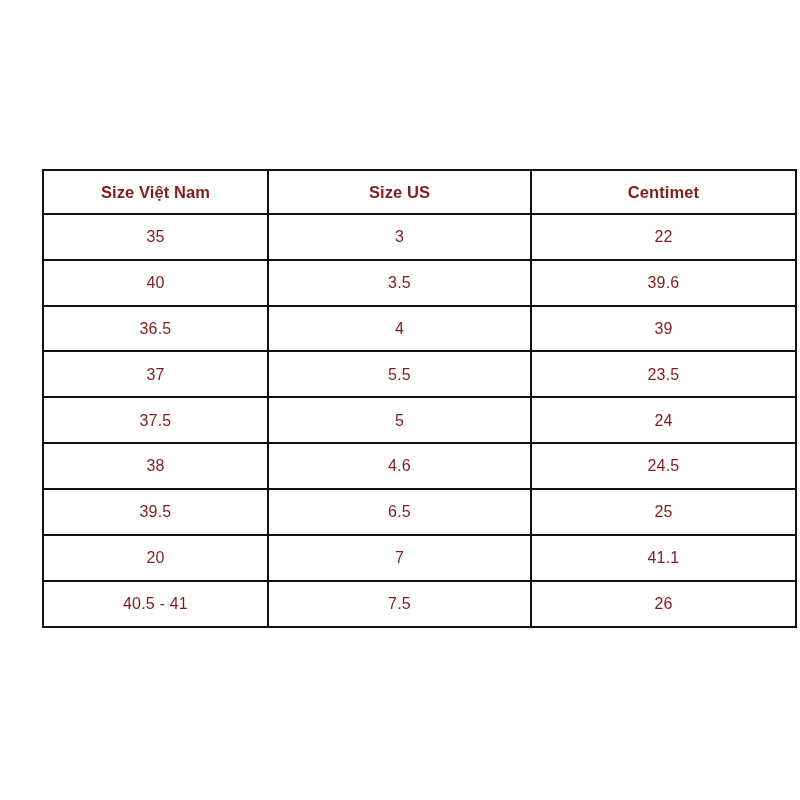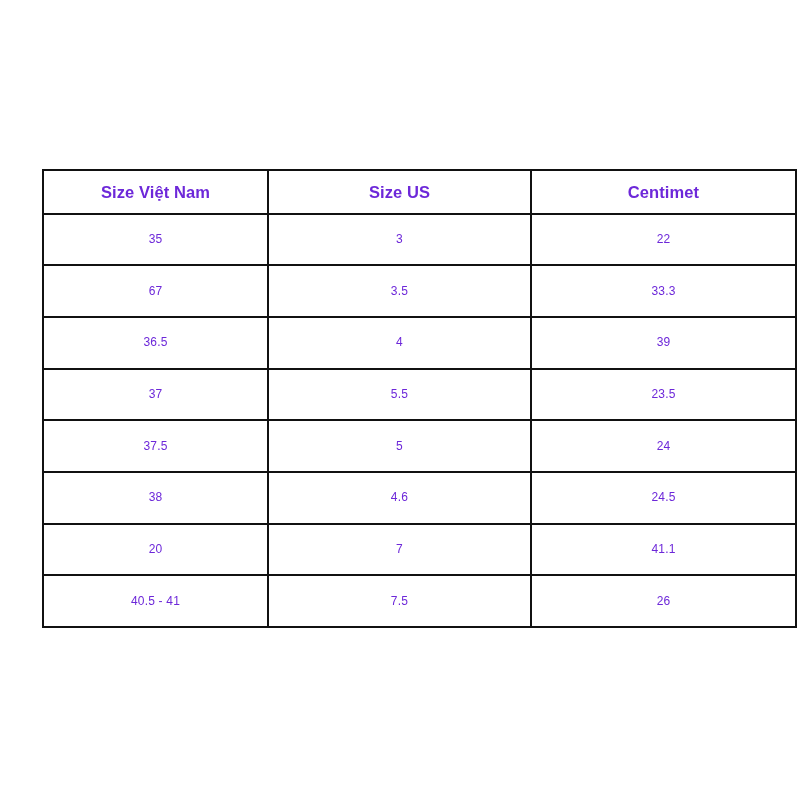--- a/index.html
+++ b/index.html
@@ -33,35 +33,35 @@
 
   table.size-table col.col-vn { width: 225px; }
   table.size-table col.col-us { width: 263px; }
   table.size-table col.col-cm { width: 265px; }
 
   table.size-table th,
   table.size-table td {
     border: 2px solid #111111;
     text-align: center;
     vertical-align: middle;
-    color: #6d28d9;
+    color: #7f1d1d;
     padding: 0 4px;
     height: 41.7px;
     line-height: 1.1;
   }
 
   table.size-table th {
     font-weight: bold;
     font-size: 16.5px;
     letter-spacing: 0.1px;
   }
 
   table.size-table td {
     font-weight: normal;
-    font-size: 12px;
+    font-size: 16px;
     letter-spacing: 0.2px;
   }
 </style>
 </head>
 <body>
 
 <div id="size-chart-wrap">
   <table class="size-table">
     <colgroup>
       <col class="col-vn">
@@ -75,23 +75,23 @@
         <th>Centimet</th>
       </tr>
     </thead>
     <tbody>
       <tr>
         <td>35</td>
         <td>3</td>
         <td>22</td>
       </tr>
       <tr>
-        <td>67</td>
+        <td>40</td>
         <td>3.5</td>
-        <td>33.3</td>
+        <td>39.6</td>
       </tr>
       <tr>
         <td>36.5</td>
         <td>4</td>
         <td>39</td>
       </tr>
       <tr>
         <td>37</td>
         <td>5.5</td>
         <td>23.5</td>
@@ -100,20 +100,25 @@
         <td>37.5</td>
         <td>5</td>
         <td>24</td>
       </tr>
       <tr>
         <td>38</td>
         <td>4.6</td>
         <td>24.5</td>
       </tr>
       <tr>
+        <td>39.5</td>
+        <td>6.5</td>
+        <td>25</td>
+      </tr>
+      <tr>
         <td>20</td>
         <td>7</td>
         <td>41.1</td>
       </tr>
       <tr>
         <td>40.5 - 41</td>
         <td>7.5</td>
         <td>26</td>
       </tr>
     </tbody>

